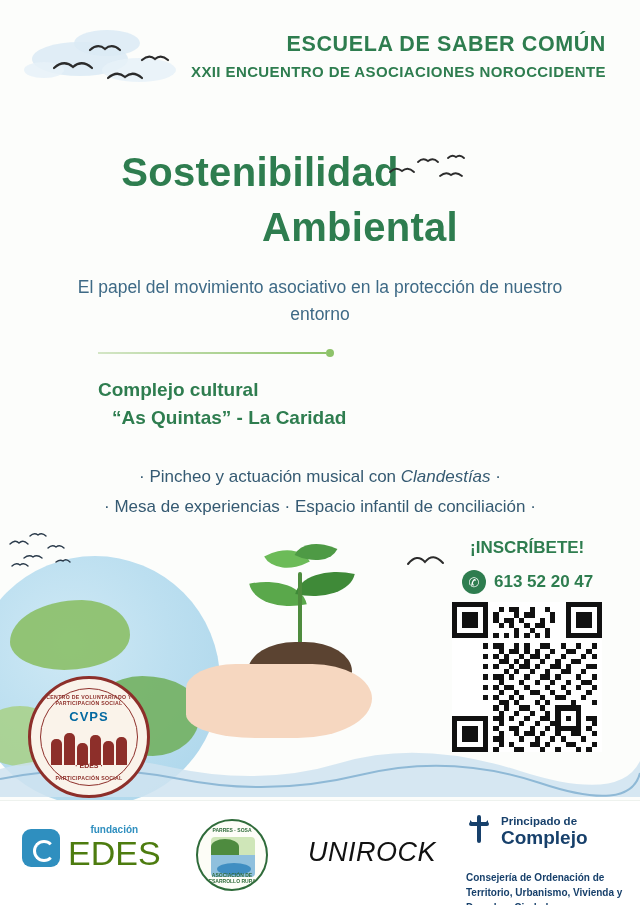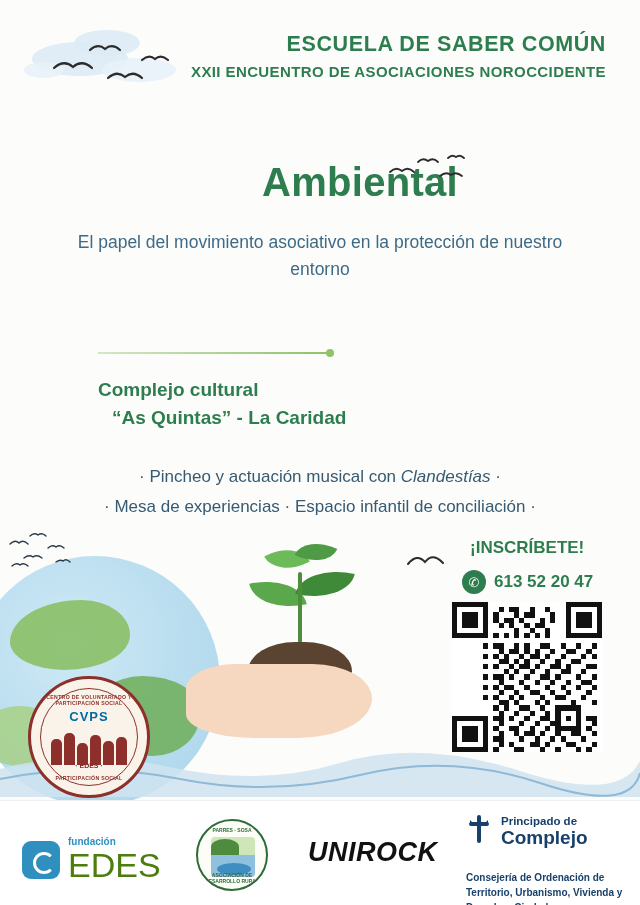--- a/index.html
+++ b/index.html
@@ -364,23 +364,24 @@
     width: 640px;
     height: 104px;
     background: #ffffff;
     border-top: 1px solid #eef2ee;
     display: flex;
     align-items: center;
   }
   .logo-edes {
     position: absolute;
     left: 22px;
-    top: 36px;
+    top: 24px;
     display: flex;
     align-items: center;
+    text-align: center;
   }
   .edes-mark {
     width: 38px;
     height: 38px;
     border-radius: 9px;
     background: #2f8fbf;
     margin-right: 8px;
     position: relative;
   }
   .edes-mark::after {
@@ -447,21 +448,21 @@
     left: 6px; bottom: 2px;
     width: 34px; height: 12px;
     background: #3f8ec2;
     border-radius: 50%;
   }
   .logo-unirock {
     position: absolute;
     left: 308px;
     top: 36px;
     font-size: 27px;
-    font-weight: bold;
+    font-weight: normal;
     color: #111111;
     letter-spacing: .5px;
     font-style: italic;
   }
   .logo-asturias {
     position: absolute;
     left: 466px;
     top: 14px;
   }
   .ast-top {
@@ -522,20 +523,21 @@
       </g>
     </svg>
   </div>
 
   <div class="header">
     <div class="line1">ESCUELA DE SABER COMÚN</div>
     <div class="line2">XXII ENCUENTRO DE ASOCIACIONES NOROCCIDENTE</div>
   </div>
 
   <div class="title-block">
+    <div class="title-1">Sostenibilidad</div>
     <div class="title-2">Ambiental</div>
     <div class="subtitle">El papel del movimiento asociativo en la protección de nuestro entorno</div>
   </div>
 
   <div class="birds bird-mid">
     <svg width="90" height="40" viewBox="0 0 90 40">
       <g fill="none" stroke="#2b2b2b" stroke-width="1.8" stroke-linecap="round">
         <path d="M4 22 q6 -6 12 -1 q6 -5 12 1"></path>
         <path d="M32 12 q5 -5 10 -1 q5 -4 10 1"></path>
         <path d="M54 26 q6 -5 11 -1 q5 -4 11 1"></path>

